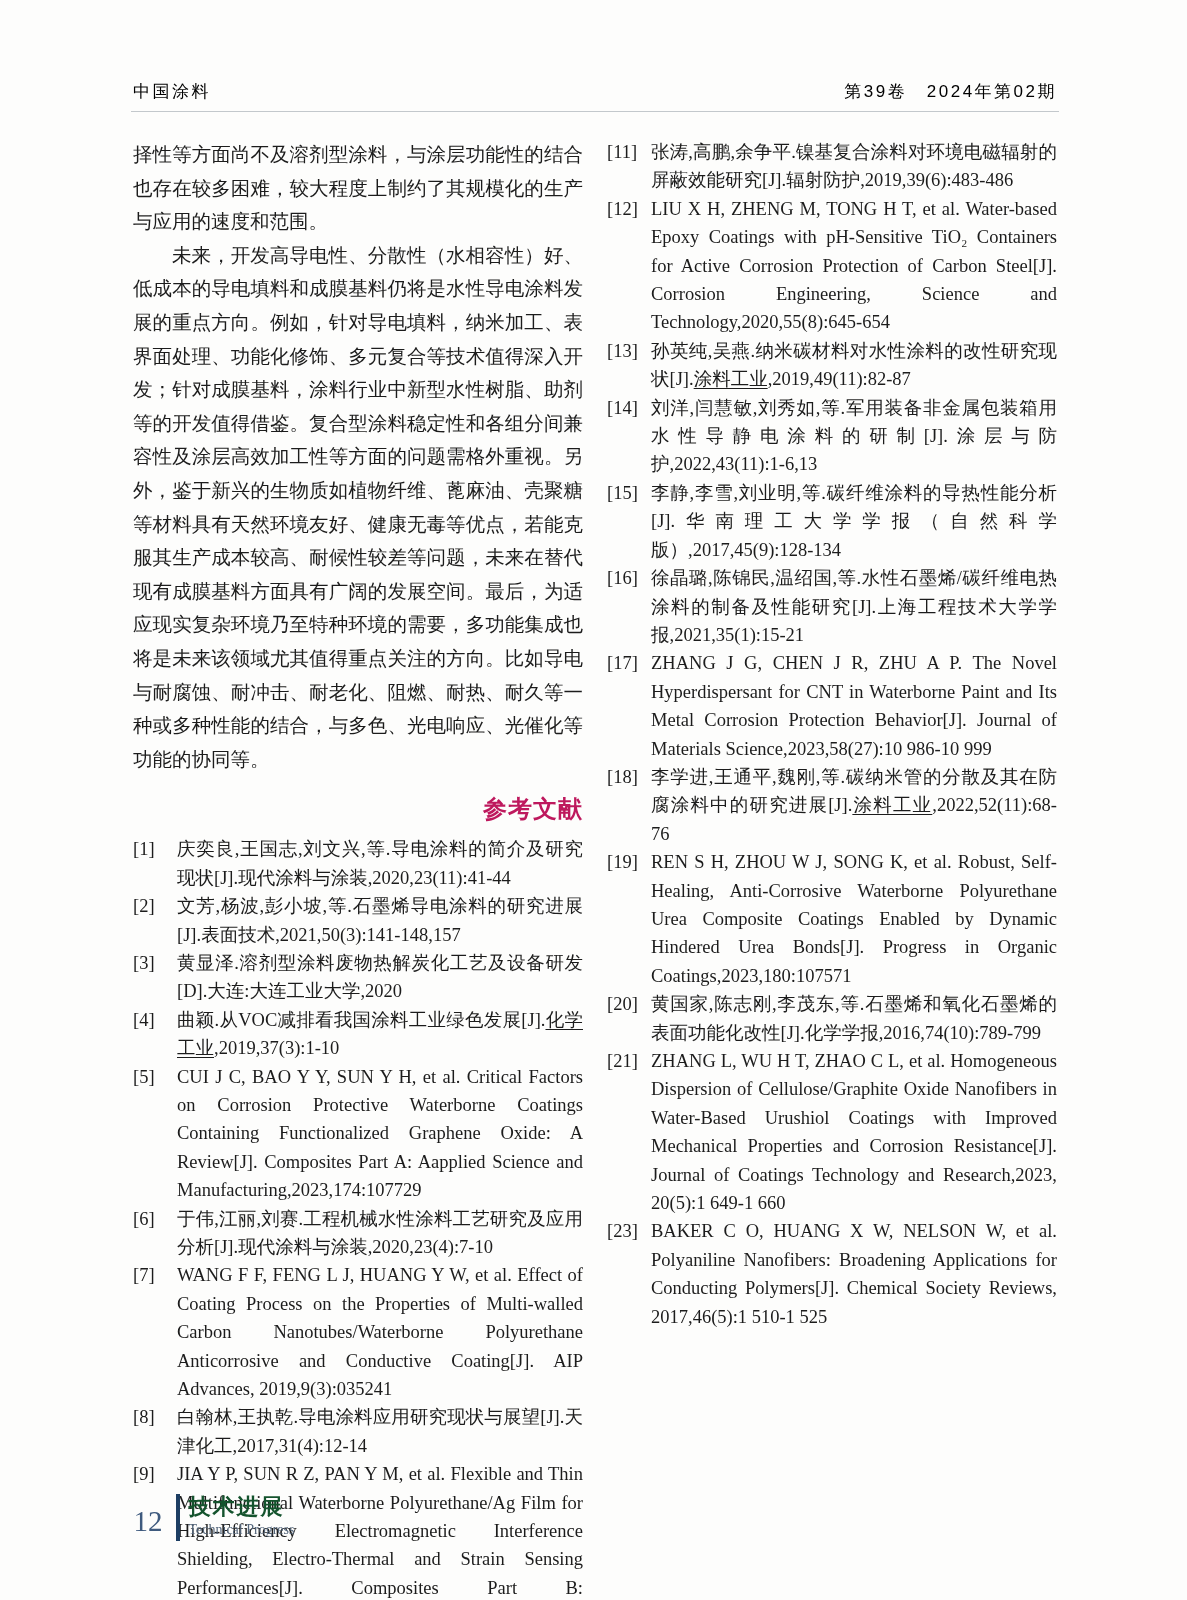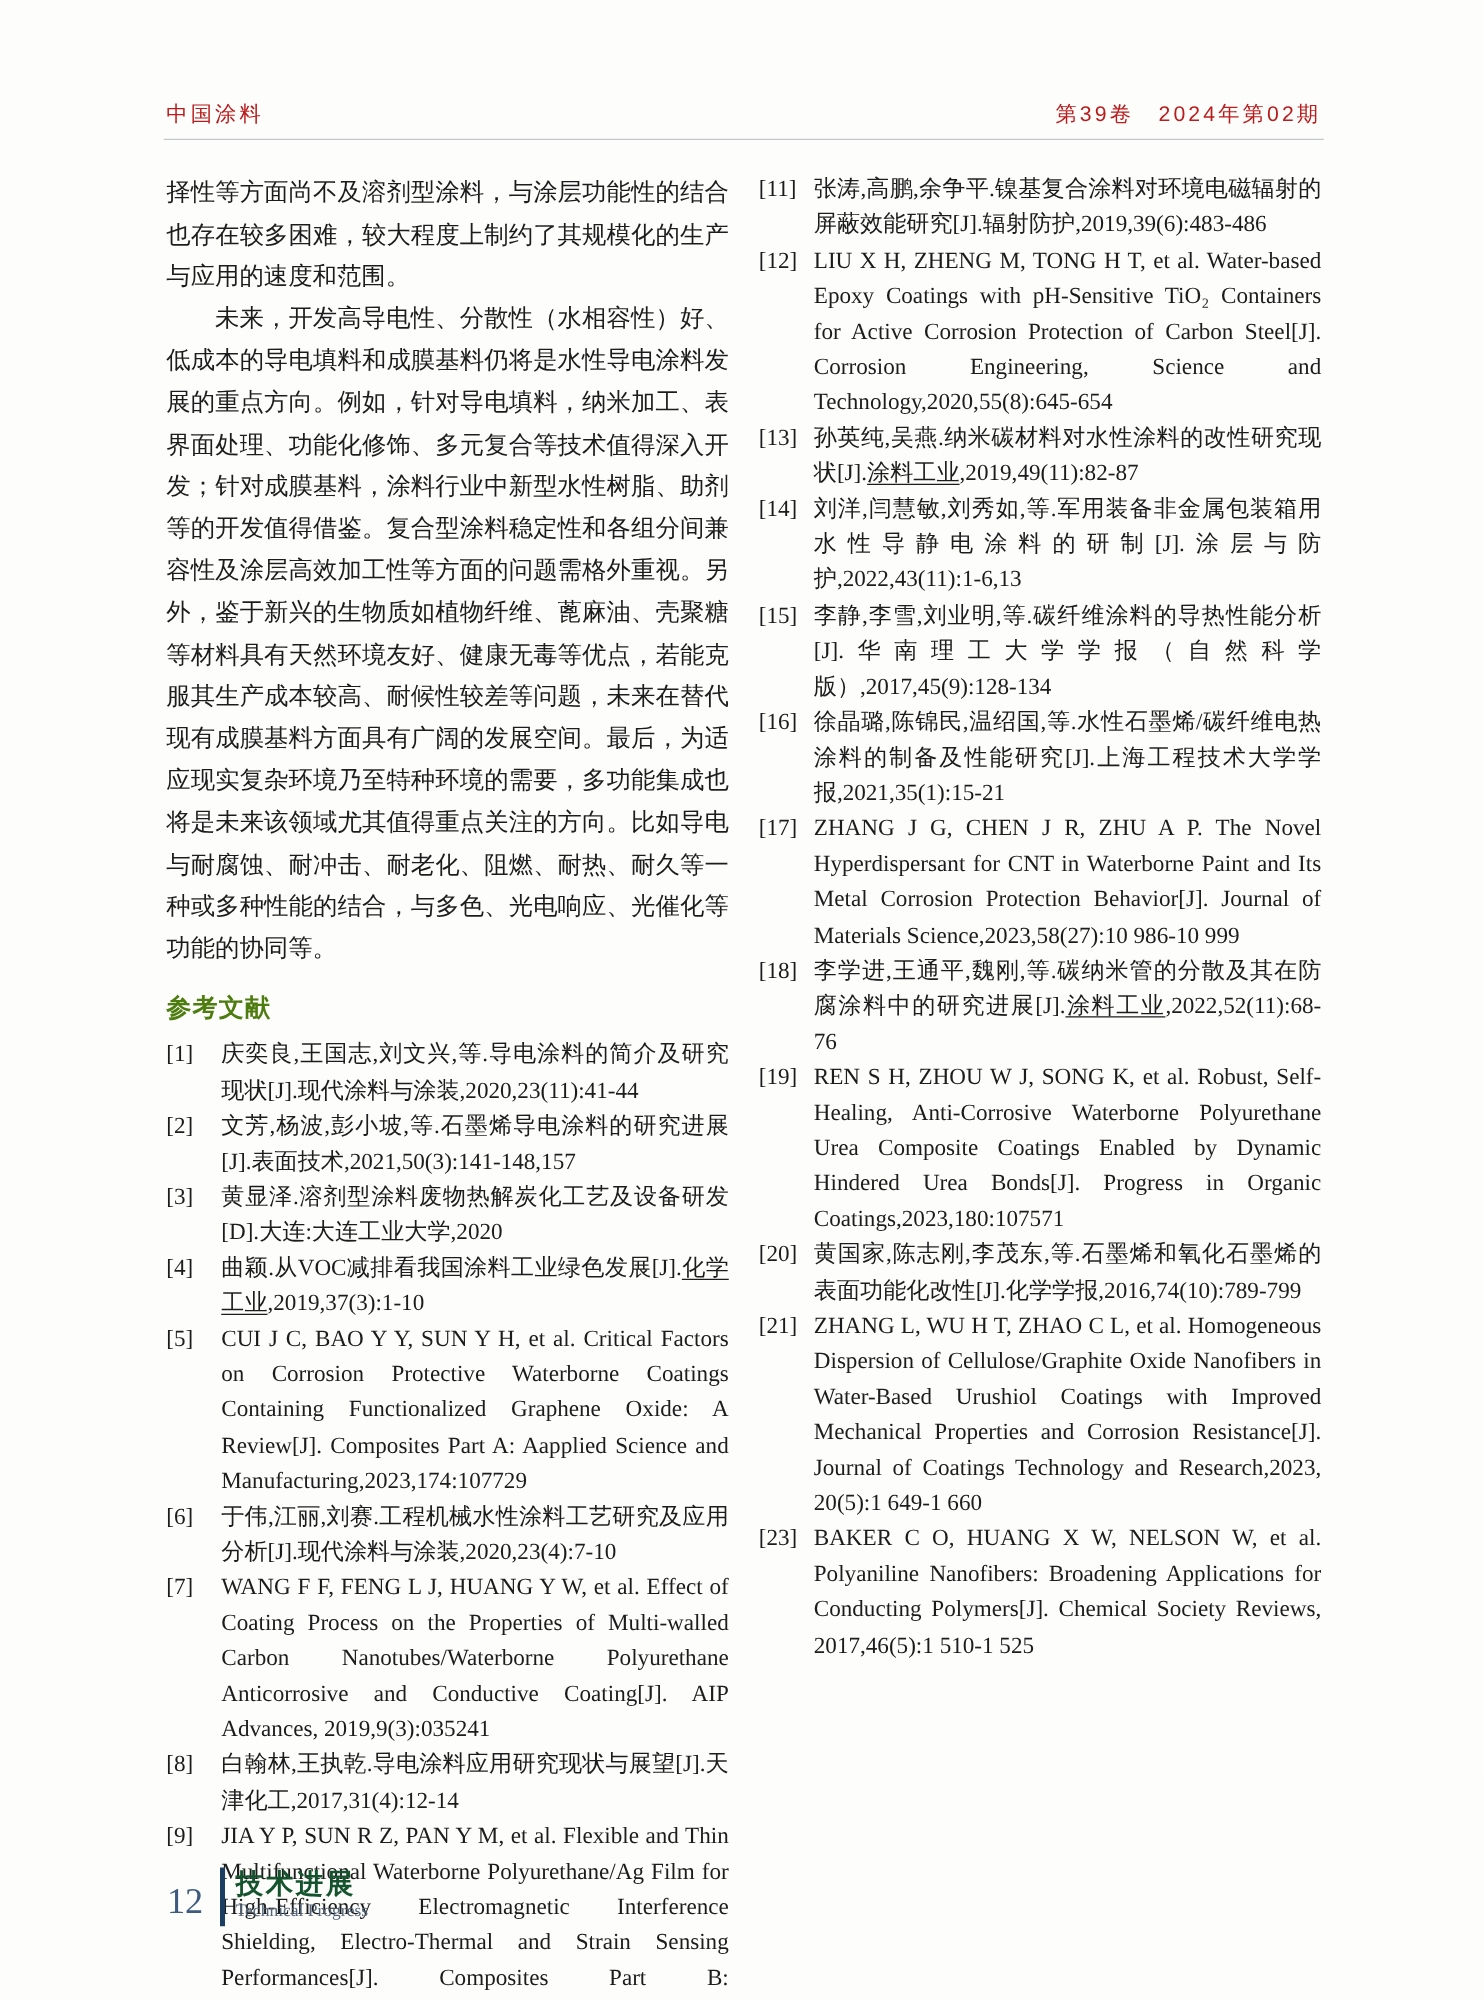--- a/index.html
+++ b/index.html
@@ -5,38 +5,38 @@
   html,body { margin:0; padding:0; background:#ffffff; }
   .page {
     position:relative; width:1187px; height:1600px; overflow:hidden;
     background:#fdfdfc; color:#1c1c1c;
     font-family:"Liberation Serif","DejaVu Serif",serif;
   }
   
   .page-header {
     position:absolute; top:80px; left:133px; width:924px;
     display:flex; justify-content:space-between; align-items:flex-end;
-    color:#b91c1c; font-size:17px; letter-spacing:2.5px;
+    color:#000000; font-size:17px; letter-spacing:2.5px;
     font-family:"Liberation Sans","DejaVu Sans",sans-serif;
   }
   .header-rule {
     position:absolute; top:111px; left:131px; width:928px;
     border:none; border-top:1.5px solid #c3c8cc; margin:0;
   }
   
   .columns { position:absolute; top:138px; left:133px; display:flex; gap:24px; }
   .col { width:450px; }
   .para {
     margin:0; font-size:19.5px; line-height:33.6px;
     text-align:justify; text-justify:inter-character;
   }
   .para.indent { text-indent:2em; }
   .refs-heading {
-    margin:17px 0 10px; font-size:20px; font-weight:bold;
-    text-align:left; letter-spacing:1px; color:#4d7c0f;
+    margin:17px 0 10px; font-size:24px; font-weight:bold;
+    text-align:right; letter-spacing:1px; color:#be185d;
   }
   .ref {
     display:grid; grid-template-columns:44px 1fr;
     font-size:18.5px; line-height:28.4px;
   }
   .ref-id { white-space:nowrap; }
   .ref-text { text-align:justify; text-justify:inter-character; }
   .ref-text u { text-underline-offset:3px; text-decoration-thickness:1px; }
   
   .page-footer { position:absolute; left:130px; top:1494px; display:flex; align-items:center; }

